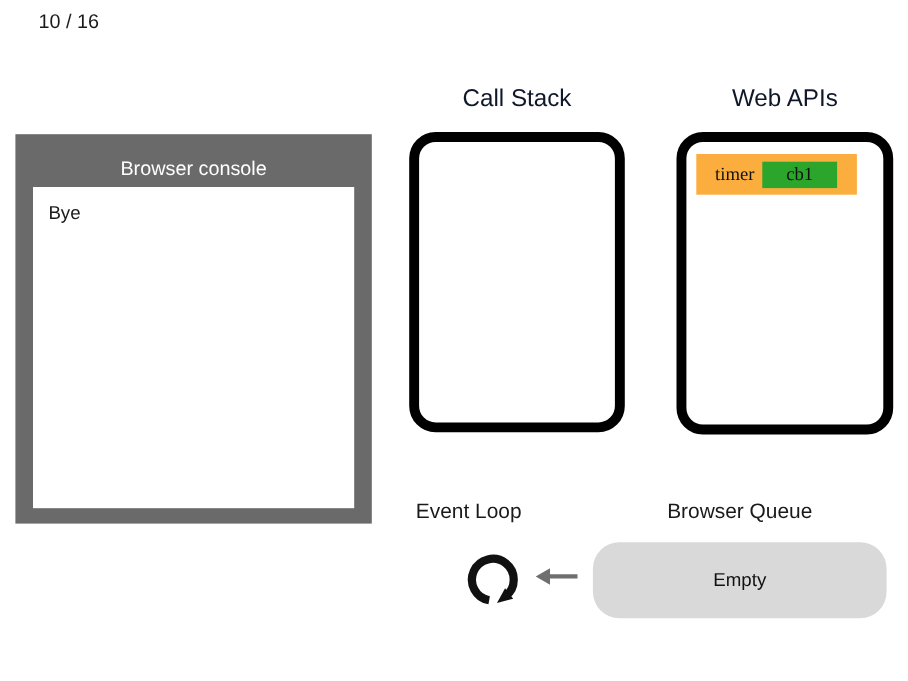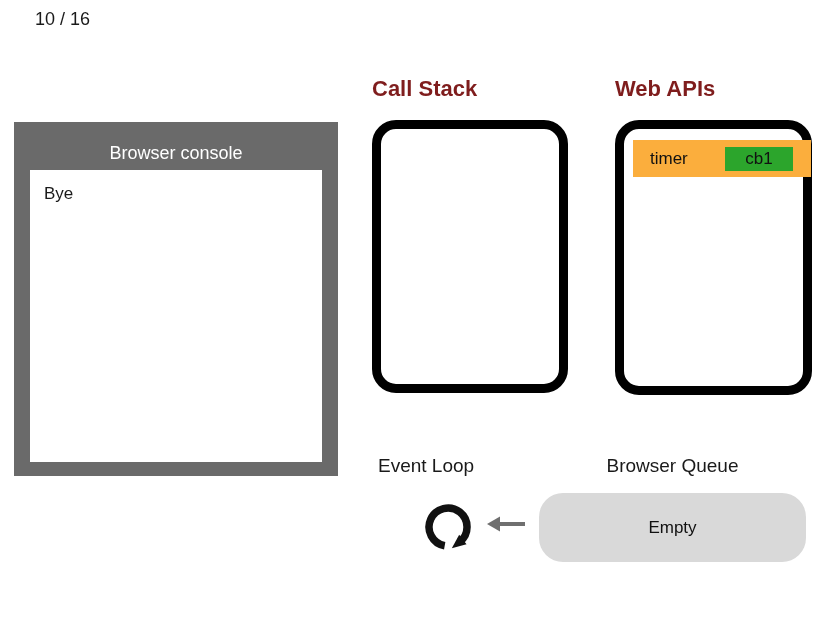--- a/index.html
+++ b/index.html
@@ -13,30 +13,30 @@
   
   .console-panel{left:14px;top:122px;width:324px;height:354px;background:#6a6a6a;}
   .console-title{position:absolute;left:0;top:21px;width:100%;text-align:center;
     color:#ffffff;font-size:18px;}
   .console-screen{position:absolute;left:16px;top:48px;width:292px;height:292px;
     background:#ffffff;}
   .console-line{margin:0;padding:0 0 0 14px;font-size:17px;line-height:20px;}
   .console-line.first{padding-top:23px;}
   .console-line.next{padding-top:14px;}
   
-  .sec-title{font-size:22px;color:#7f1d1d;font-weight:bold;}
+  .sec-title{font-size:22px;text-align:center;color:#0f172a;}
   .cs-title{left:372px;top:76px;width:196px;}
   .wa-title{left:615px;top:76px;width:197px;}
   
   .rbox{box-sizing:border-box;border:9px solid #000000;border-radius:24px;background:#ffffff;}
   .cs-box{left:372px;top:120px;width:196px;height:273px;}
   .wa-box{left:615px;top:120px;width:197px;height:275px;}
   
-  .task-row{position:absolute;left:9px;top:11px;width:178px;height:37px;background:#fbae3d;
-    display:flex;align-items:center;}
+  .task-row{position:absolute;left:9px;top:11px;width:146px;height:37px;background:#fbae3d;
+    display:flex;align-items:center;font-family:Liberation Serif, serif;}
   .task-label{margin-left:17px;font-size:17px;color:#111111;}
   .task-chip{margin-left:auto;margin-right:18px;width:68px;height:24px;background:#2ca52c;
     display:flex;align-items:center;justify-content:center;font-size:17px;color:#111111;}
   
   .el-title{left:378px;top:455px;width:118px;font-size:19px;text-align:left;}
   .cq-title{left:539px;top:455px;width:267px;font-size:19px;text-align:center;}
   .el-icon{left:420px;top:498px;width:56px;height:60px;}
   .flow-arrow{left:485px;top:514px;width:42px;height:20px;}
   .queue-box{left:539px;top:493px;width:267px;height:69px;background:#d9d9d9;
     display:flex;align-items:center;justify-content:center;border-radius:24px;}

